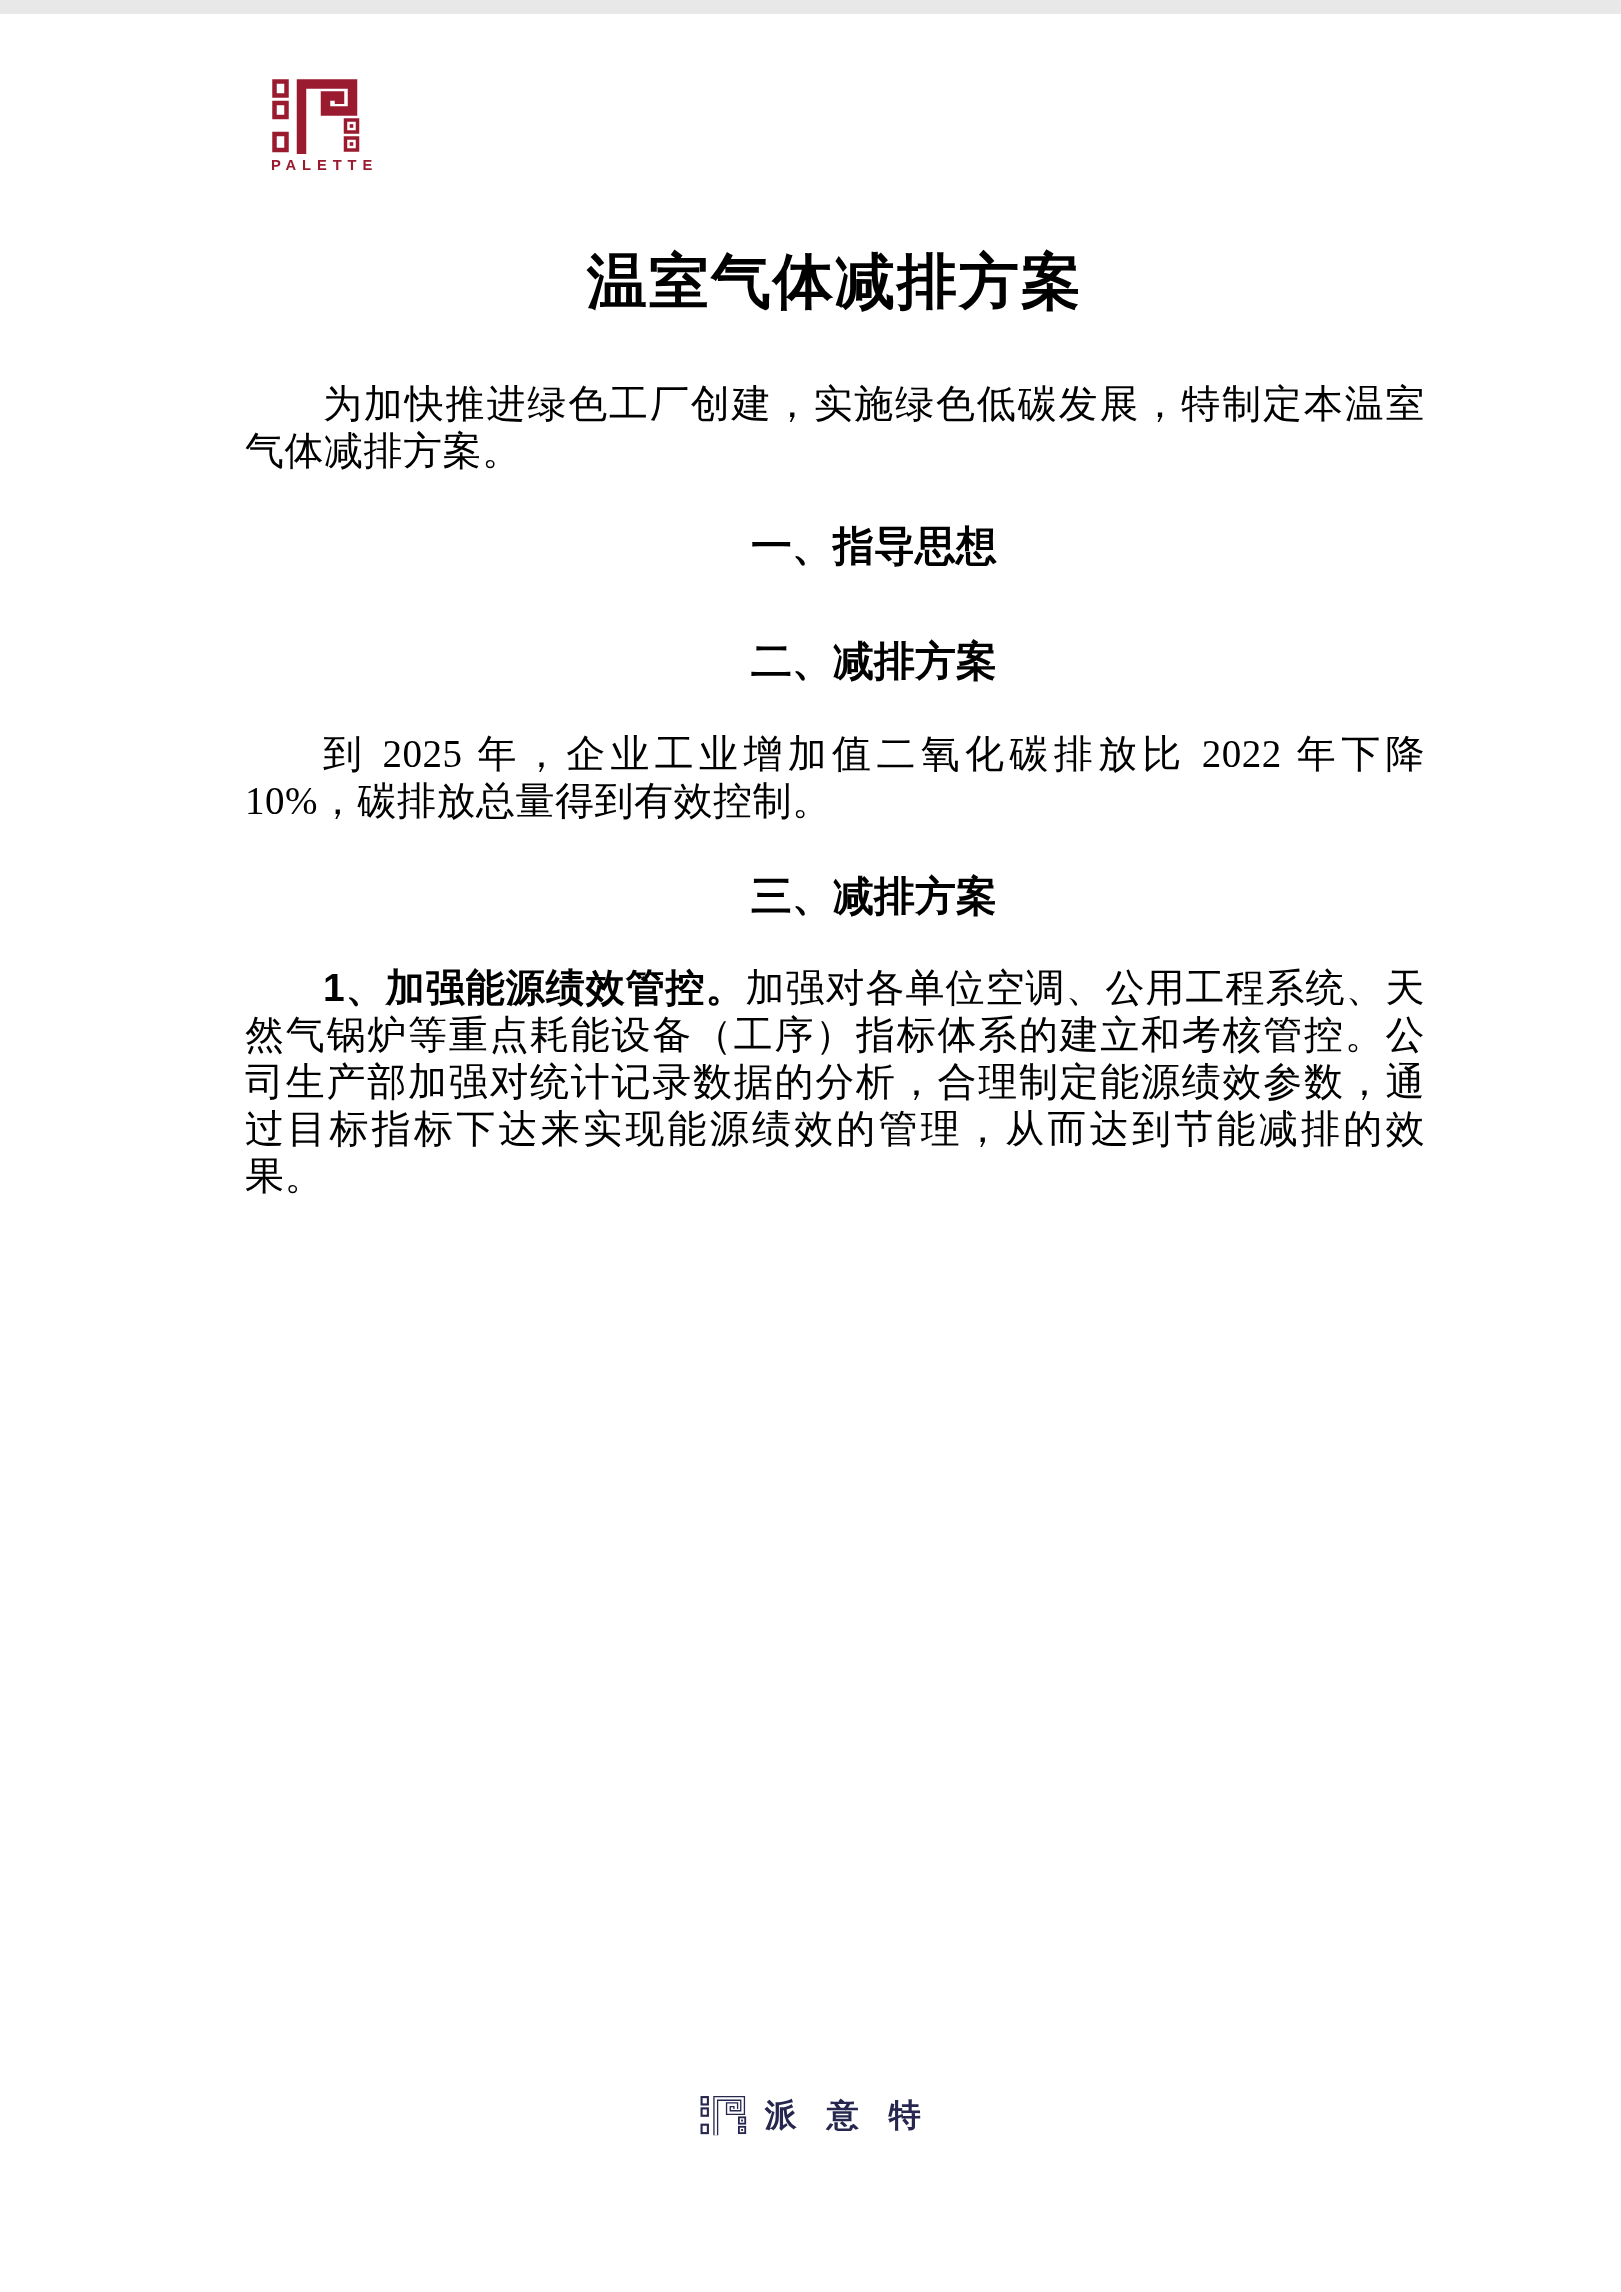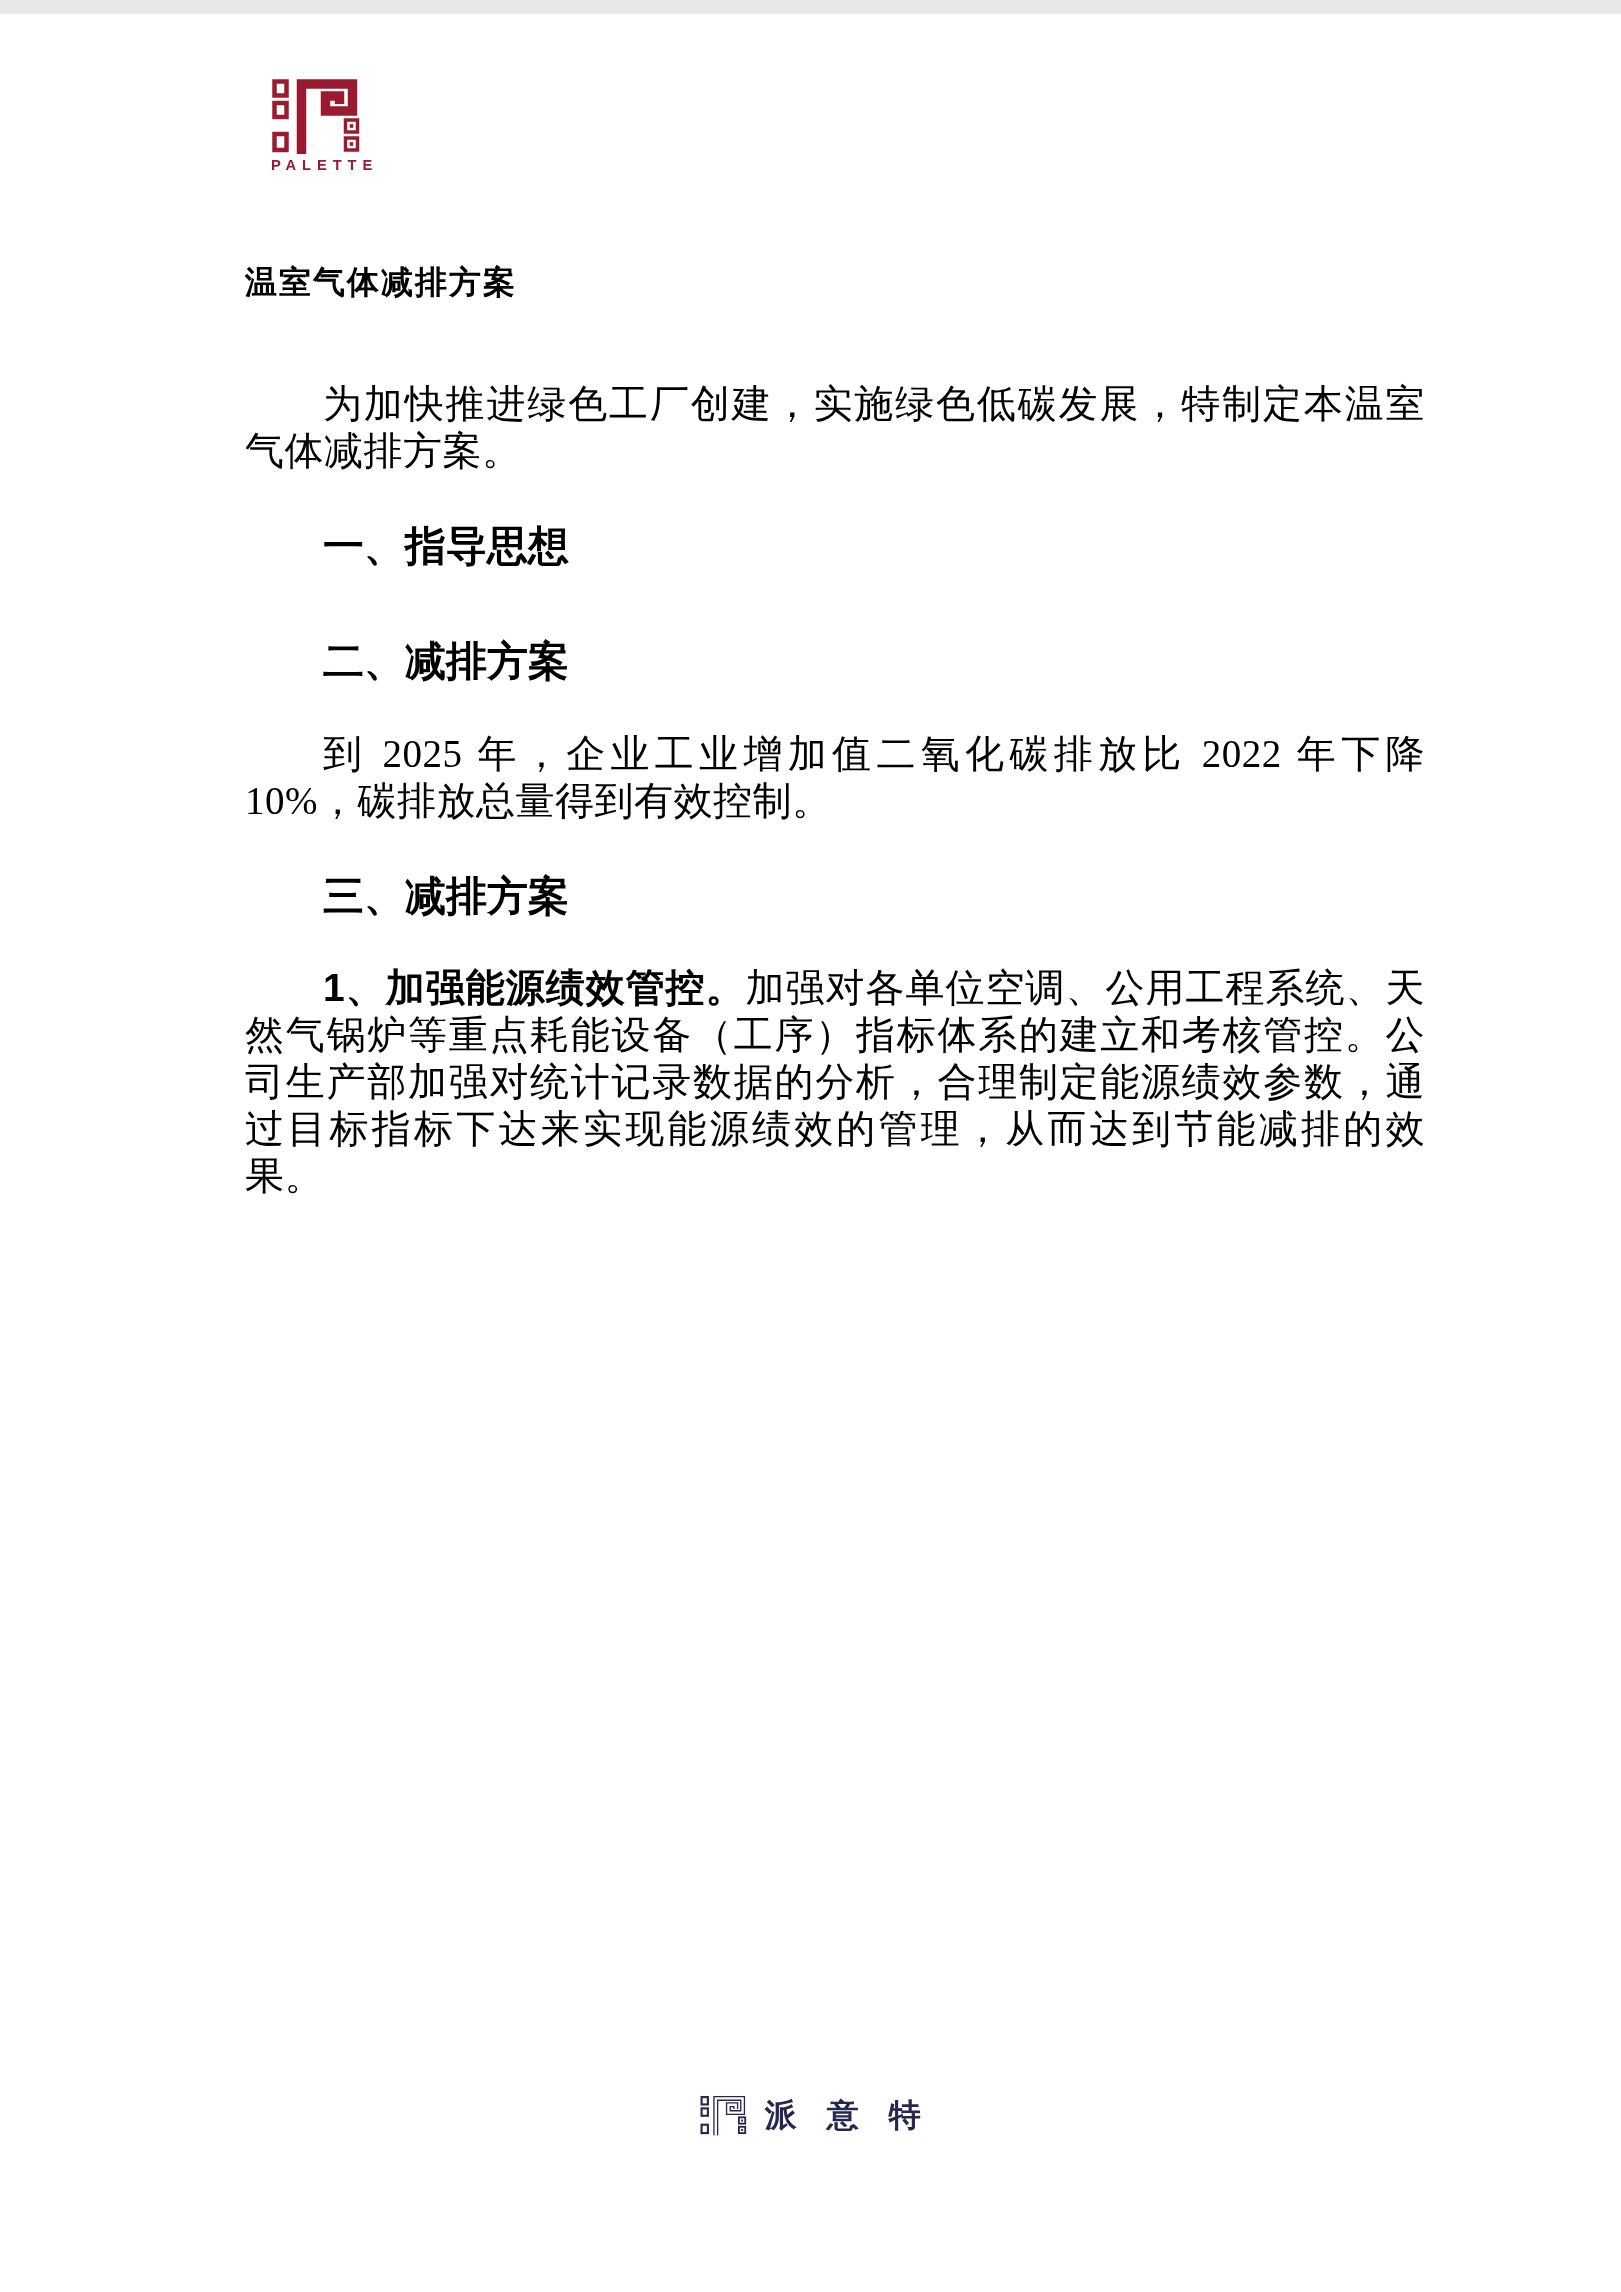--- a/index.html
+++ b/index.html
@@ -29,40 +29,42 @@
     color:#9A1B30;
     white-space:nowrap;
   }
   
   .doc{
     position:absolute;
     left:245px;right:196px;top:236px;
   }
   .doc-title{
     margin:0 0 65px 0;
-    font-size:32px;
+    font-size:60px;
     line-height:65px;
     font-weight:bold;
+    text-align:center;
     letter-spacing:2px;
   }
   .para{
     margin:0;
     font-size:39px;
     line-height:47px;
     text-align:justify;
     text-indent:78px;
     letter-spacing:0.5px;
   }
   .heading{
     margin:30px 0 25.5px 0;
     font-family:"Liberation Sans","DejaVu Sans",sans-serif;
     font-size:41px;
     line-height:85px;
     font-weight:bold;
     text-indent:78px;
+    text-align:center;
   }
   .para .lead{
     font-family:"Liberation Sans","DejaVu Sans",sans-serif;
     font-weight:bold;
   }
   
   .footer-brand{
     position:absolute;
     left:0;right:0;top:2078px;
     display:flex;

